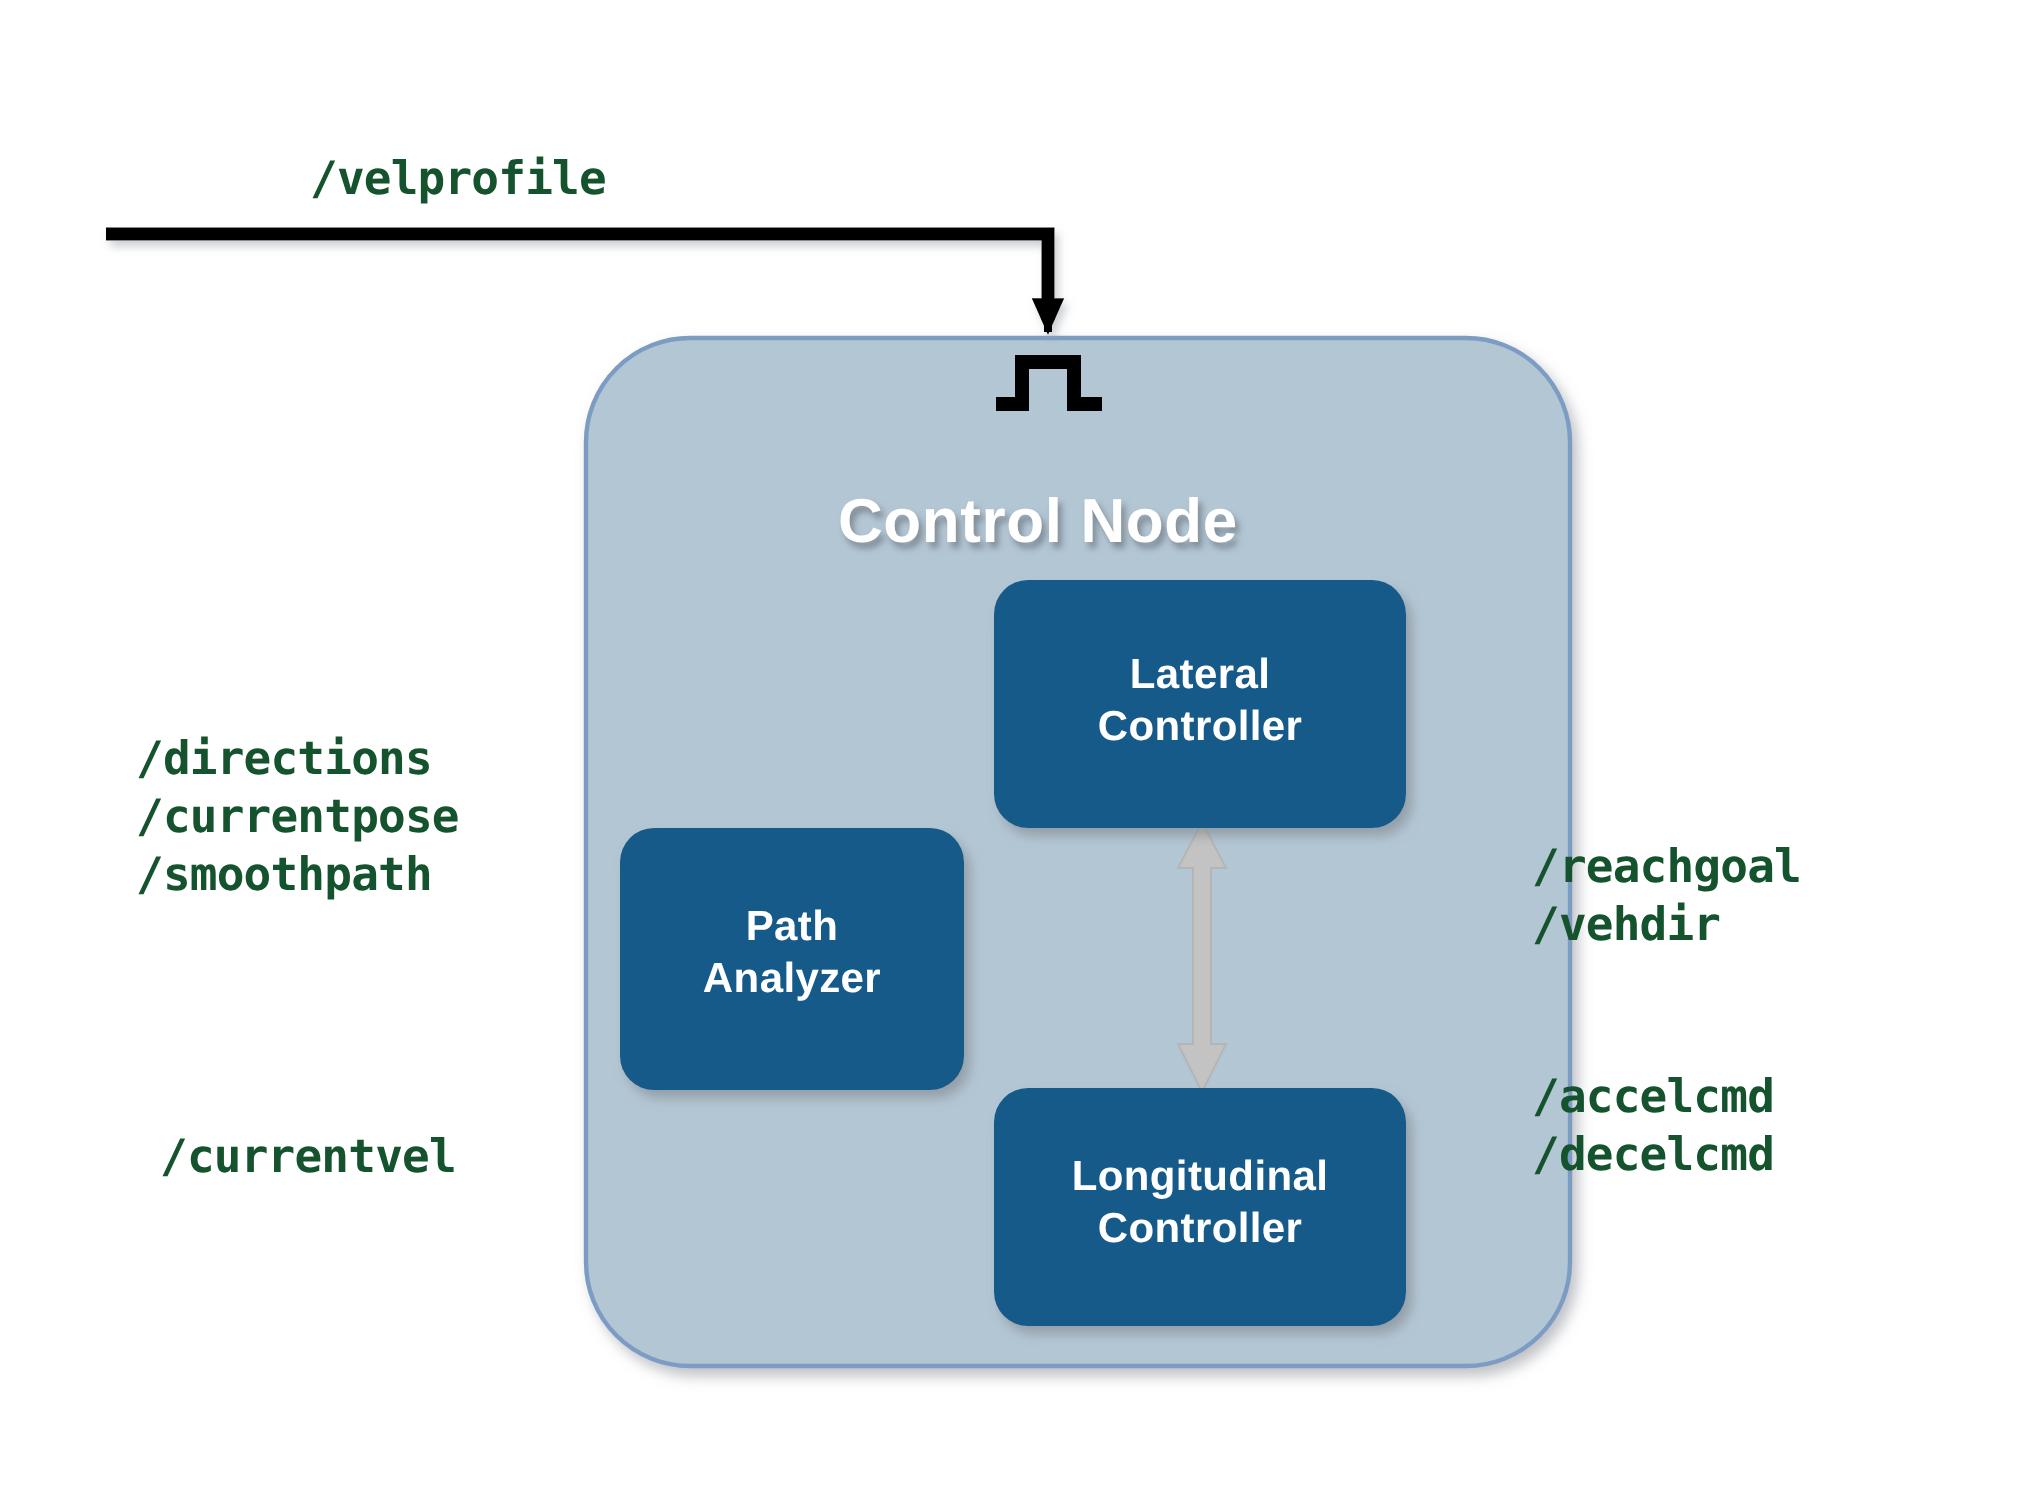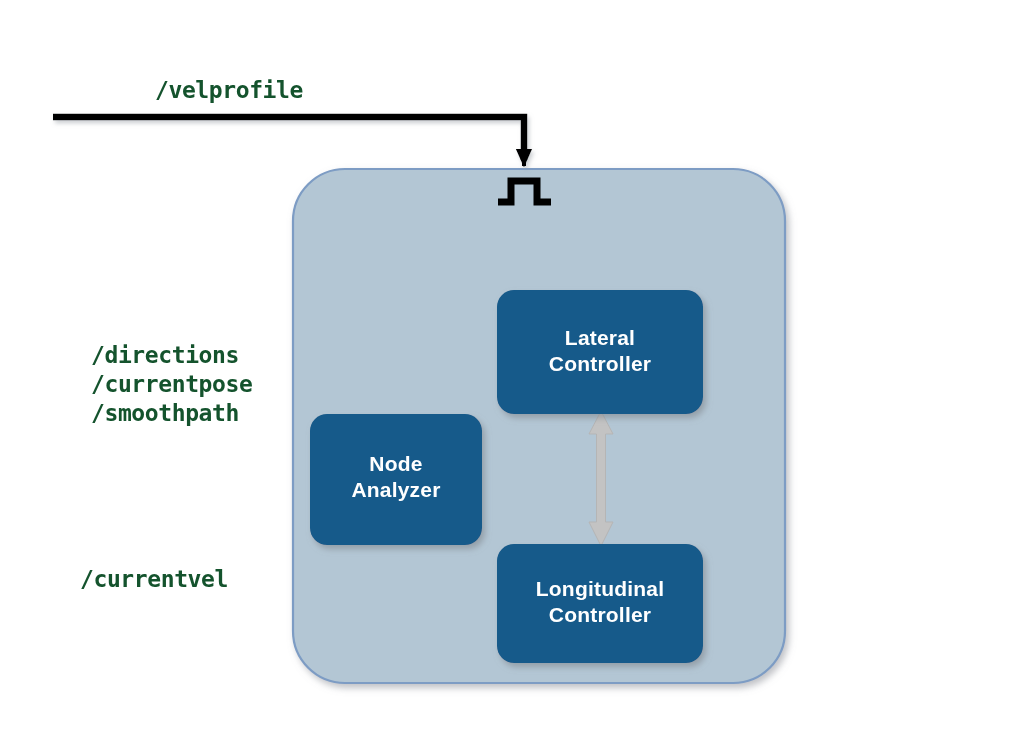--- a/index.html
+++ b/index.html
@@ -124,34 +124,39 @@
 
     <g filter="url(#blockshadow)">
       <rect x="310" y="414" width="172" height="131" rx="17" ry="17" fill="#155a8a"></rect>
     </g>
 
     <g filter="url(#blockshadow)">
       <rect x="497" y="544" width="206" height="119" rx="17" ry="17" fill="#155a8a"></rect>
     </g>
   </svg>
 
+  <div class="node-title" style="left:419px; top:243px;">Control Node</div>
 
   <div class="block-label" style="left:497px; top:325px; width:206px;">Lateral
 Controller</div>
 
-  <div class="block-label" style="left:310px; top:451px; width:172px;">Node
+  <div class="block-label" style="left:310px; top:451px; width:172px;">Path
 Analyzer</div>
 
   <div class="block-label" style="left:497px; top:576px; width:206px;text-align:center;">Longitudinal
 Controller</div>
 
   <div class="topic-label" style="left:155px; top:76px;">/velprofile</div>
 
-  <div class="topic-label" style="left:68px; top:341px;margin-left:23px;">/directions
+  <div class="topic-label" style="left:68px; top:366px;">/directions
 /currentpose
 /smoothpath</div>
 
   <div class="topic-label" style="left:80px; top:565px;">/currentvel</div>
 
 
+  <div class="topic-label" style="left:766px; top:420px;">/reachgoal
+/vehdir</div>
 
+  <div class="topic-label" style="left:766px; top:535px;">/accelcmd
+/decelcmd</div>
 
 </div>
 
 </body></html>

